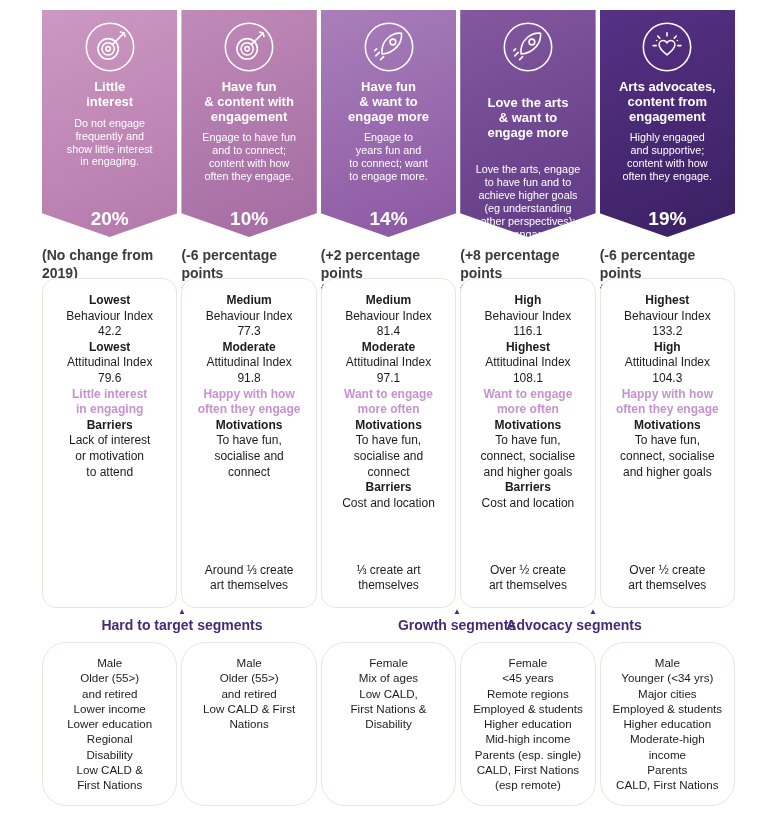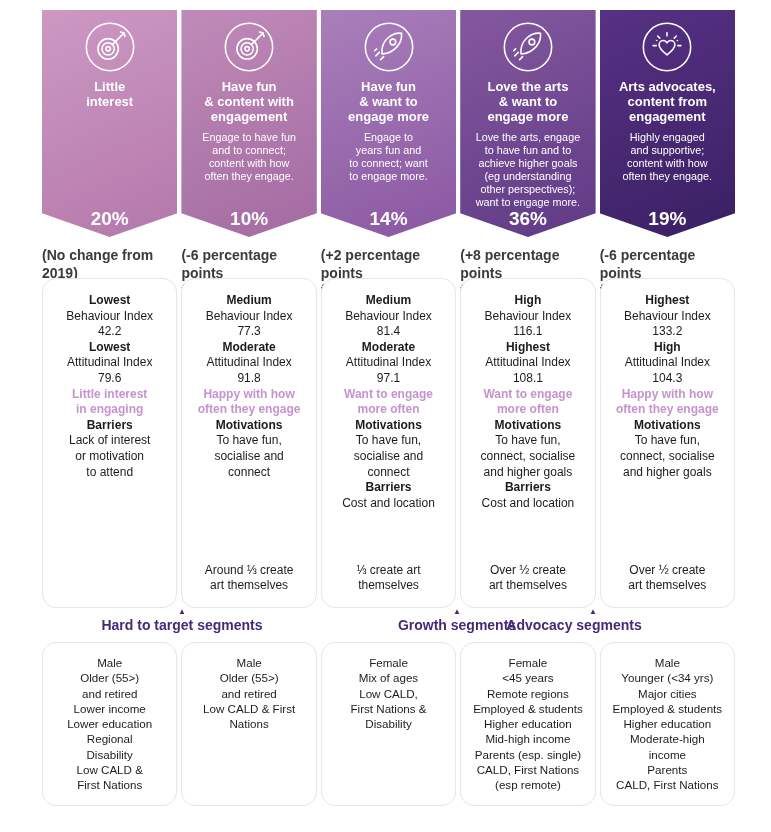--- a/index.html
+++ b/index.html
@@ -42,21 +42,21 @@
   .seg .tri{display:block;font-size:8px;line-height:8px;}
   .seg .lbl{display:block;font-size:14px;font-weight:bold;line-height:1.2;white-space:nowrap;margin-top:1px;}
   .seg-0{left:182px;}
   .seg-1{left:457px;}
   .seg-2{left:574px;}
   .seg-2 .tri{transform:translateX(19px);}
 
   
   .demo{
     margin-top:34px;height:164px;box-sizing:border-box;background:#fff;
-    border:1px solid #ece4e1;border-radius:14px;padding:12px 3px;
+    border:1px solid #ece4e1;border-radius:24px;padding:12px 3px;
     text-align:center;font-size:11.6px;color:#1c1c1c;line-height:1.32;white-space:pre-line;
   }
   svg.icon-svg{stroke:#fff;fill:none;stroke-width:1.7;stroke-linecap:round;stroke-linejoin:round;}
   svg.icon-svg .dot{fill:#fff;stroke:none;}
 </style>
 </head>
 <body>
 
 <div class="board">
   <div class="columns" id="columns">
@@ -69,20 +69,24 @@
           <circle cx="26" cy="30" r="6.6"></circle>
           <circle cx="26" cy="30" r="2.4"></circle>
           <line x1="30.5" y1="25.5" x2="43" y2="13"></line>
           <path d="M39.3 11.8 L43 13 L44.2 16.7"></path>
         </svg>
         
         
       </span>
       <div class="title">Little
 interest</div>
+      <div class="desc">Do not engage
+frequently and
+show little interest
+in engaging.</div>
       <div class="pct">20%</div>
     </div>
 
     <div class="note">(No change from 2019)</div>
 
     <div class="card">
       <div class="idx">
         <div class="lvl">Lowest</div>
         <div>Behaviour Index</div>
         <div>42.2</div>
@@ -227,21 +231,21 @@
     </div>
 
     <div class="demo">Female
 Mix of ages
 Low CALD,
 First Nations &amp;
 Disability</div>
   </div>
 
   <div class="col">
-    <div class="banner" style="background: linear-gradient(155deg, rgb(132, 88, 159) 0%, rgb(95, 58, 133) 100%);">
+    <div class="banner" style="background: linear-gradient(155deg, rgb(132, 88, 159) 0%, rgb(95, 58, 133) 100%); gap: 16px;">
       <span class="icon">
         
         <svg class="icon-svg" width="52" height="52" viewBox="0 0 56 56">
           <circle cx="28" cy="28" r="25.5"></circle>
           <path d="M20.5 35.5 C19.7 29.2 21.8 22.7 27 18 C31 14.5 36.5 12.7 41.5 13.2 C41.9 18.2 40.2 23.7 36.8 27.6 C32.2 32.8 26.4 35.3 20.5 35.5 Z"></path>
           <circle cx="32.2" cy="22.6" r="3.1"></circle>
           <path d="M17.6 33.8 L13.8 37.6"></path>
           <path d="M22.2 38.4 L19 41.6"></path>
           <path d="M14.6 30 L12.6 32"></path>
         </svg>

